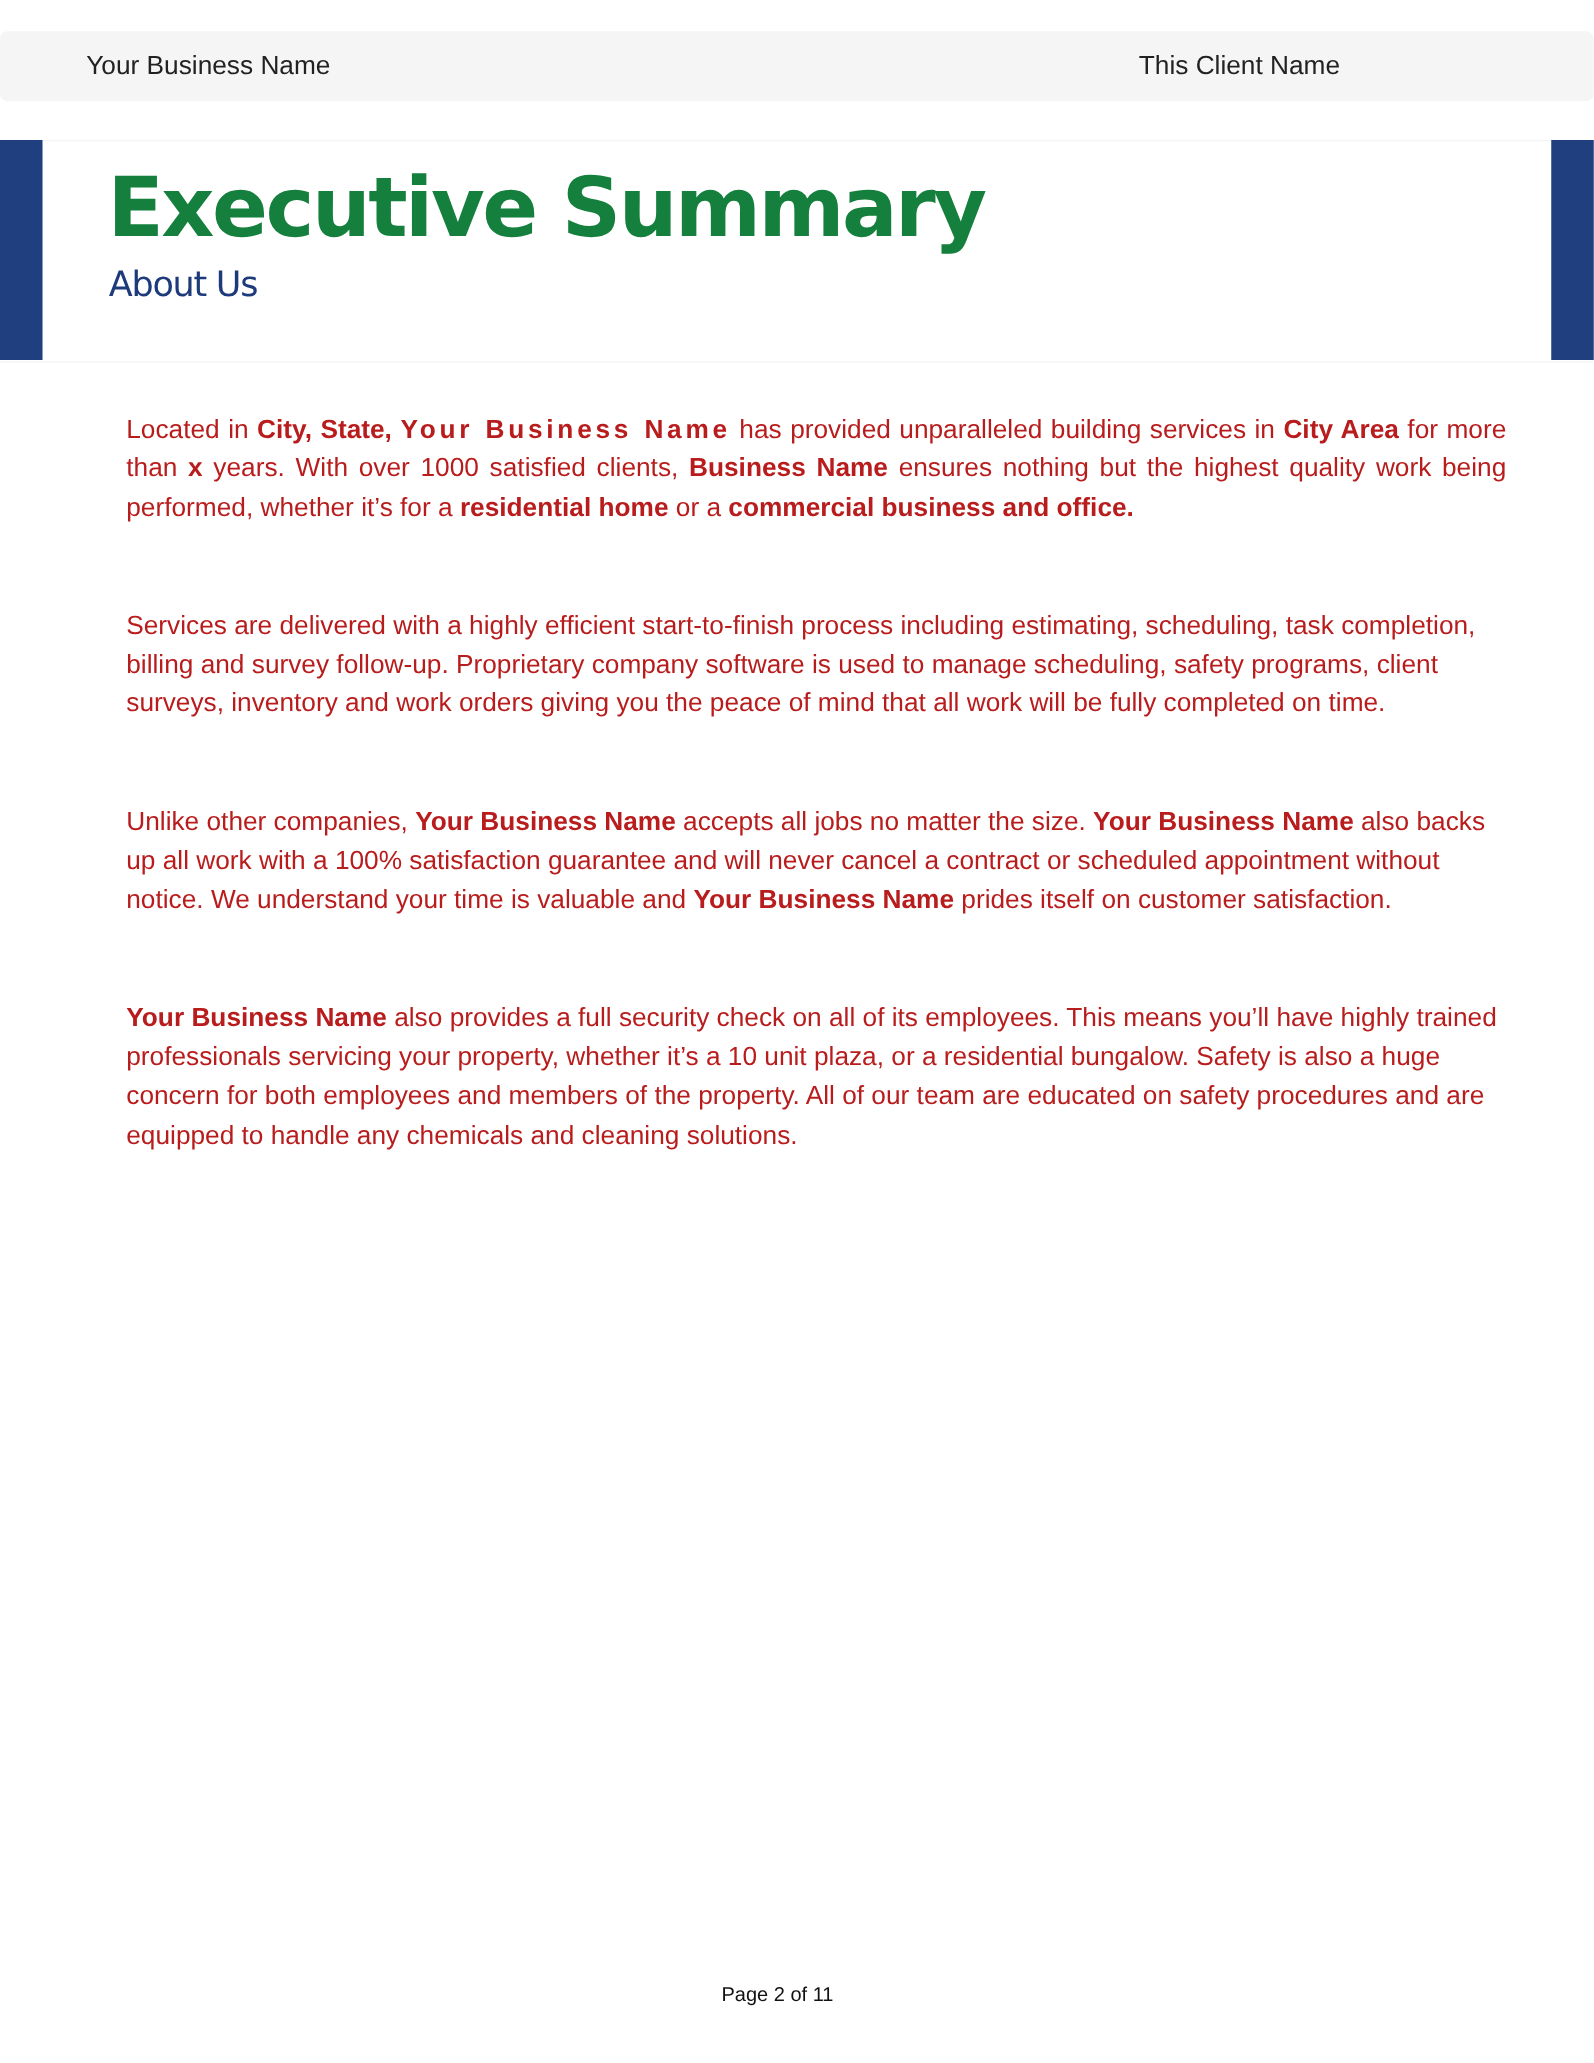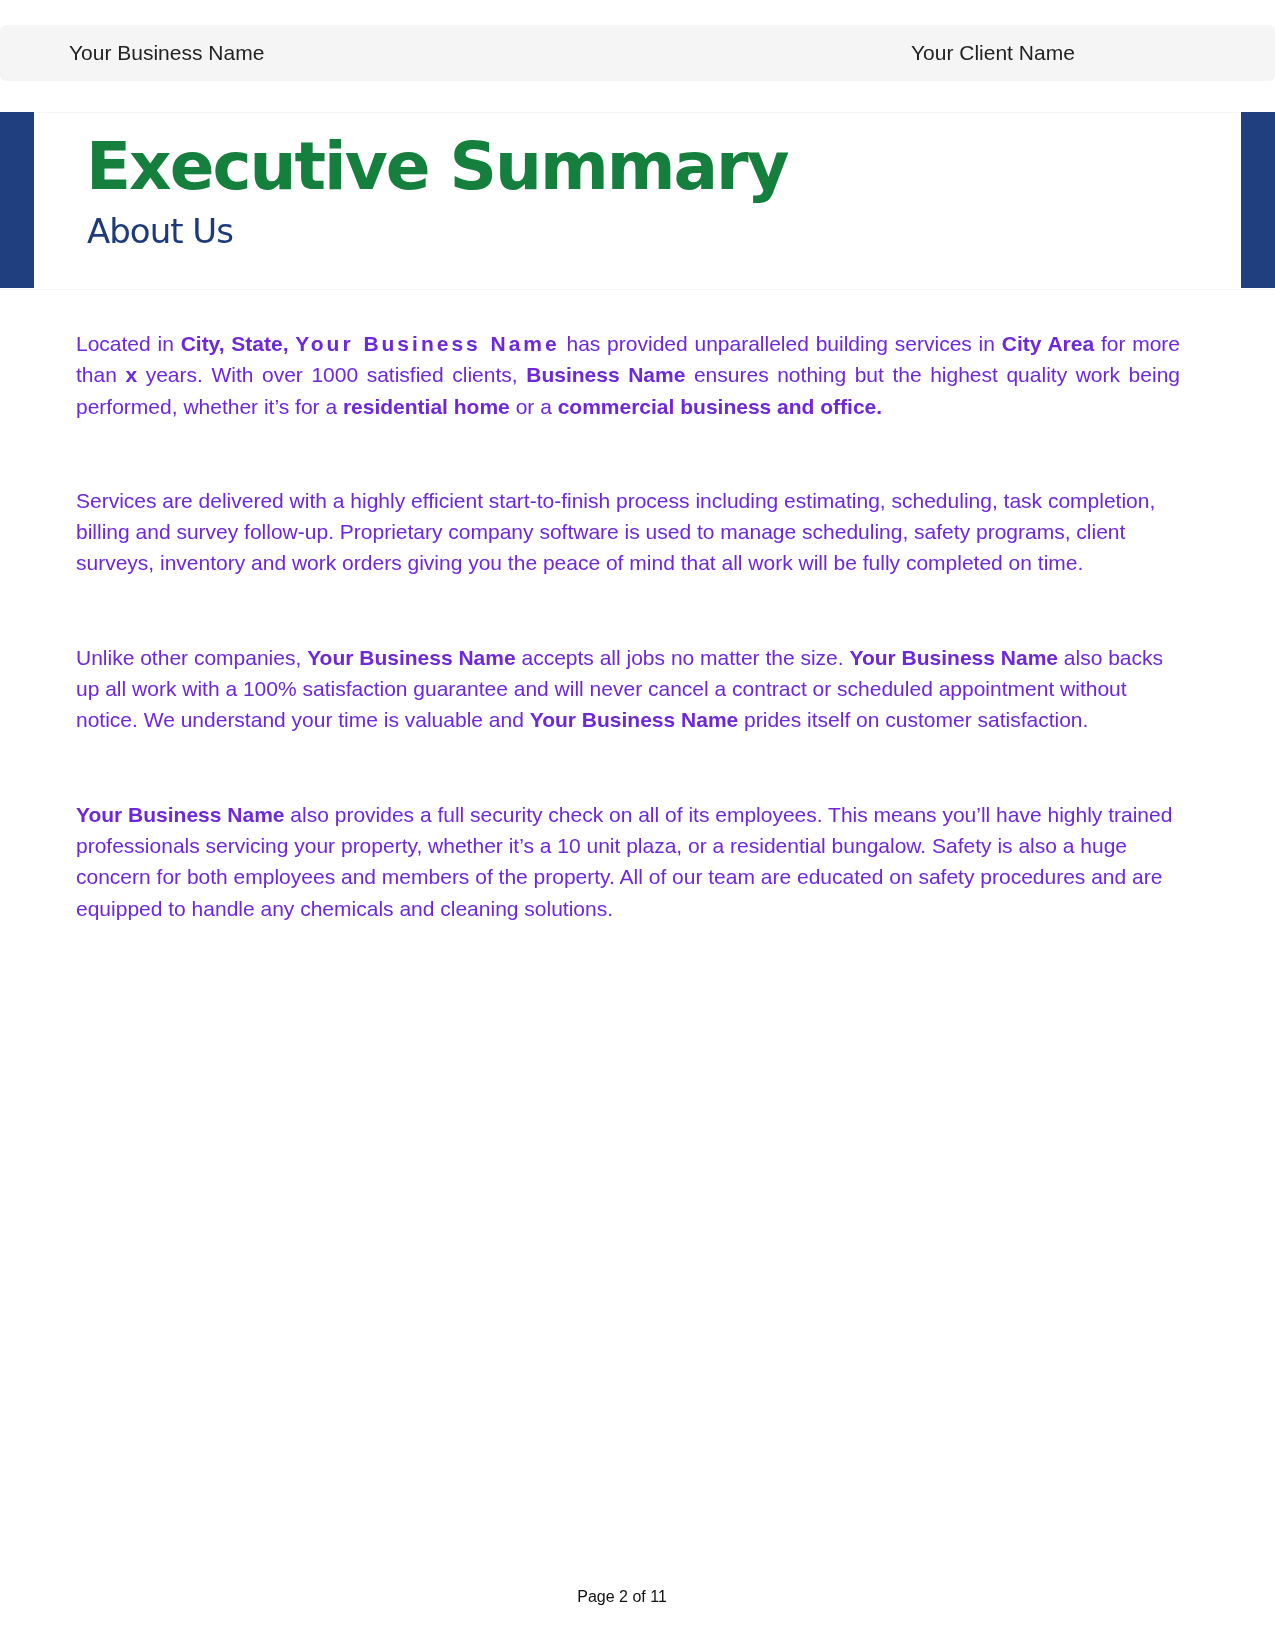--- a/index.html
+++ b/index.html
@@ -4,33 +4,33 @@
   <style>
     html, body { margin: 0; padding: 0; background: #ffffff; }
     body { width: 1275px; height: 1650px; position: relative; overflow: hidden; font-family: "Liberation Sans", sans-serif; color: #262626; }
     .top-bar { position: absolute; left: 0; top: 25px; width: 1275px; height: 56px; background: #f5f5f5; border-radius: 6px; }
     .top-bar .left { position: absolute; left: 69px; top: 16px; font-size: 21px; color: #222; }
     .top-bar .right { position: absolute; left: 911px; top: 16px; font-size: 21px; color: #222; }
     .band { position: absolute; left: 0; top: 112px; width: 1275px; height: 176px; background: #ffffff; border-top: 1px solid #f4f4f4; border-bottom: 1px solid #f4f4f4; }
     .accent-left { position: absolute; left: 0; top: 112px; width: 34px; height: 176px; background: #1f3f7f; }
     .accent-right { position: absolute; left: 1241px; top: 112px; width: 34px; height: 176px; background: #1f3f7f; }
     .title { position: absolute; left: 86px; top: 134px; font-family: "DejaVu Sans", sans-serif; font-weight: bold; font-size: 66px; letter-spacing: -2px; color: #15803d; line-height: 1; }
-    .subtitle { position: absolute; left: 87px; top: 214px; font-family: "DejaVu Sans", sans-serif; font-size: 34px; letter-spacing: -1px; color: #1d3a7a; line-height: 1; }
-    .content { position: absolute; left: 76px; top: 328px; width: 1104px; font-size: 21px; line-height: 31.3px; color: #6d28d9; }
+    .subtitle { position: absolute; left: 87px; top: 214px; font-family: "DejaVu Sans", sans-serif; font-size: 28px; letter-spacing: -1px; color: #1d3a7a; line-height: 1; }
+    .content { position: absolute; left: 101px; top: 328px; width: 1104px; font-size: 21px; line-height: 31.3px; color: #b91c1c; }
     .content p { margin: 0 0 63px 0; }
     .content p.first { text-align: justify; }
     .spaced { letter-spacing: 3px; }
     .footer { position: absolute; left: 0; top: 1588px; width: 1244px; text-align: center; font-size: 16px; color: #111; }
   </style>
 </head>
 <body>
 
 <div class="top-bar">
   <span class="left">Your Business Name</span>
-  <span class="right">Your Client Name</span>
+  <span class="right">This Client Name</span>
 </div>
 
 <div class="band"></div>
 <div class="accent-left"></div>
 <div class="accent-right"></div>
 <div class="title">Executive Summary</div>
 <div class="subtitle">About Us</div>
 
 <div class="content">
   <p class="first"><span>Located in </span><b>City, State,</b><span> </span><b class="spaced">Your Business Name</b><span> has provided unparalleled building services in </span><b>City Area</b><span> for more than </span><b>x</b><span> years. With over 1000 satisfied clients, </span><b>Business Name</b><span> ensures nothing but the highest quality work being performed, whether it’s for a </span><b>residential home</b><span> or a </span><b>commercial business and office.</b></p>

